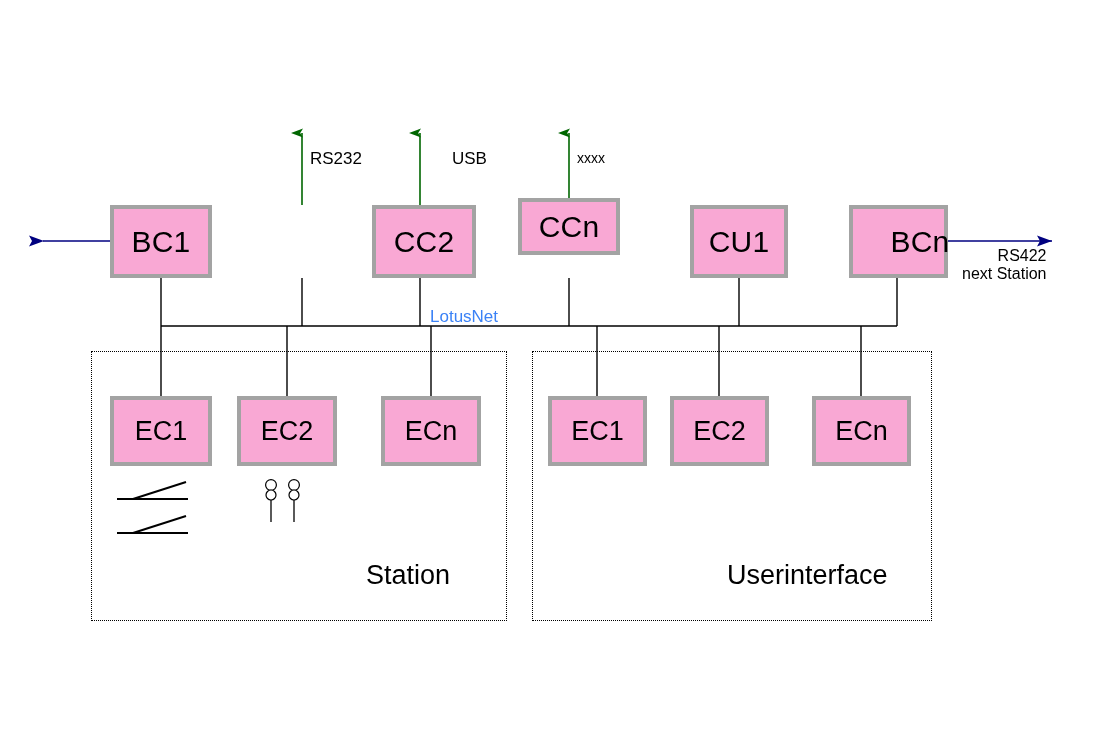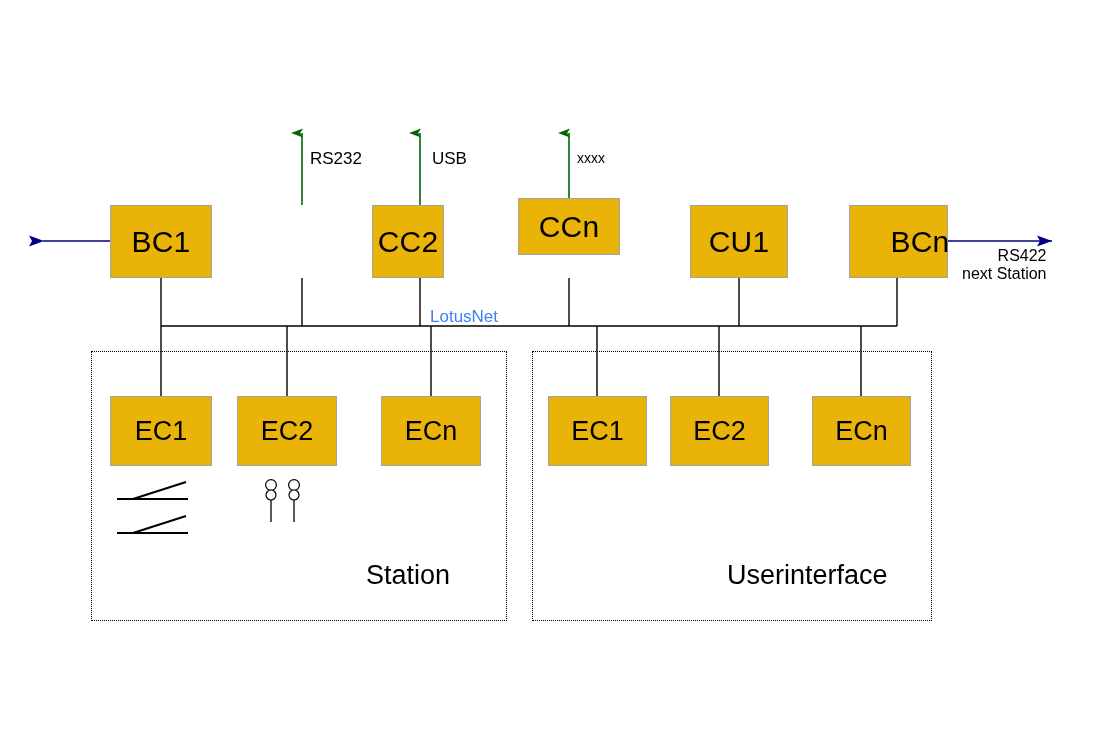--- a/index.html
+++ b/index.html
@@ -20,22 +20,22 @@
   svg.layer {
     position: absolute;
     left: 0;
     top: 0;
     width: 1096px;
     height: 739px;
     overflow: visible;
   }
   .node-box {
     position: absolute;
-    border: 1px solid #a3a3a3;
-    background: #eab308;
+    border: 4px solid #a3a3a3;
+    background: #f9a8d4;
     box-sizing: border-box;
     display: flex;
     align-items: center;
     justify-content: center;
   }
   .node-label {
     font-size: 30px;
     color: #000000;
     line-height: 1;
     letter-spacing: 0.2px;
@@ -156,27 +156,27 @@
       <line x1="271" y1="500" x2="271" y2="522" stroke-width="1.3"></line>
     </g>
     <g stroke="#000000" stroke-width="1.2" fill="#ffffff">
       <circle cx="294" cy="485" r="5.4"></circle>
       <circle cx="294" cy="495" r="5.0"></circle>
       <line x1="294" y1="500" x2="294" y2="522" stroke-width="1.3"></line>
     </g>
   </svg>
 
   <div class="port-label" style="left:310px; top:150px;">RS232</div>
-  <div class="port-label" style="left:432px; top:150px;">USB</div>
+  <div class="port-label" style="left:452px; top:150px;">USB</div>
   <div class="port-label small" style="left:577px; top:151px;">xxxx</div>
 
   <div class="node-box" style="left:110px; top:205px; width:102px; height:73px;">
     <span class="node-label">BC1</span>
   </div>
-  <div class="node-box" style="left:372px; top:205px; width:72px; height:73px;">
+  <div class="node-box" style="left:372px; top:205px; width:104px; height:73px;">
     <span class="node-label">CC2</span>
   </div>
   <div class="node-box" style="left:518px; top:198px; width:102px; height:57px;">
     <span class="node-label">CCn</span>
   </div>
   <div class="node-box" style="left:690px; top:205px; width:98px; height:73px;">
     <span class="node-label">CU1</span>
   </div>
   <div class="node-box" style="left:849px; top:205px; width:99px; height:73px;padding-left:43px;">
     <span class="node-label">BCn</span>

